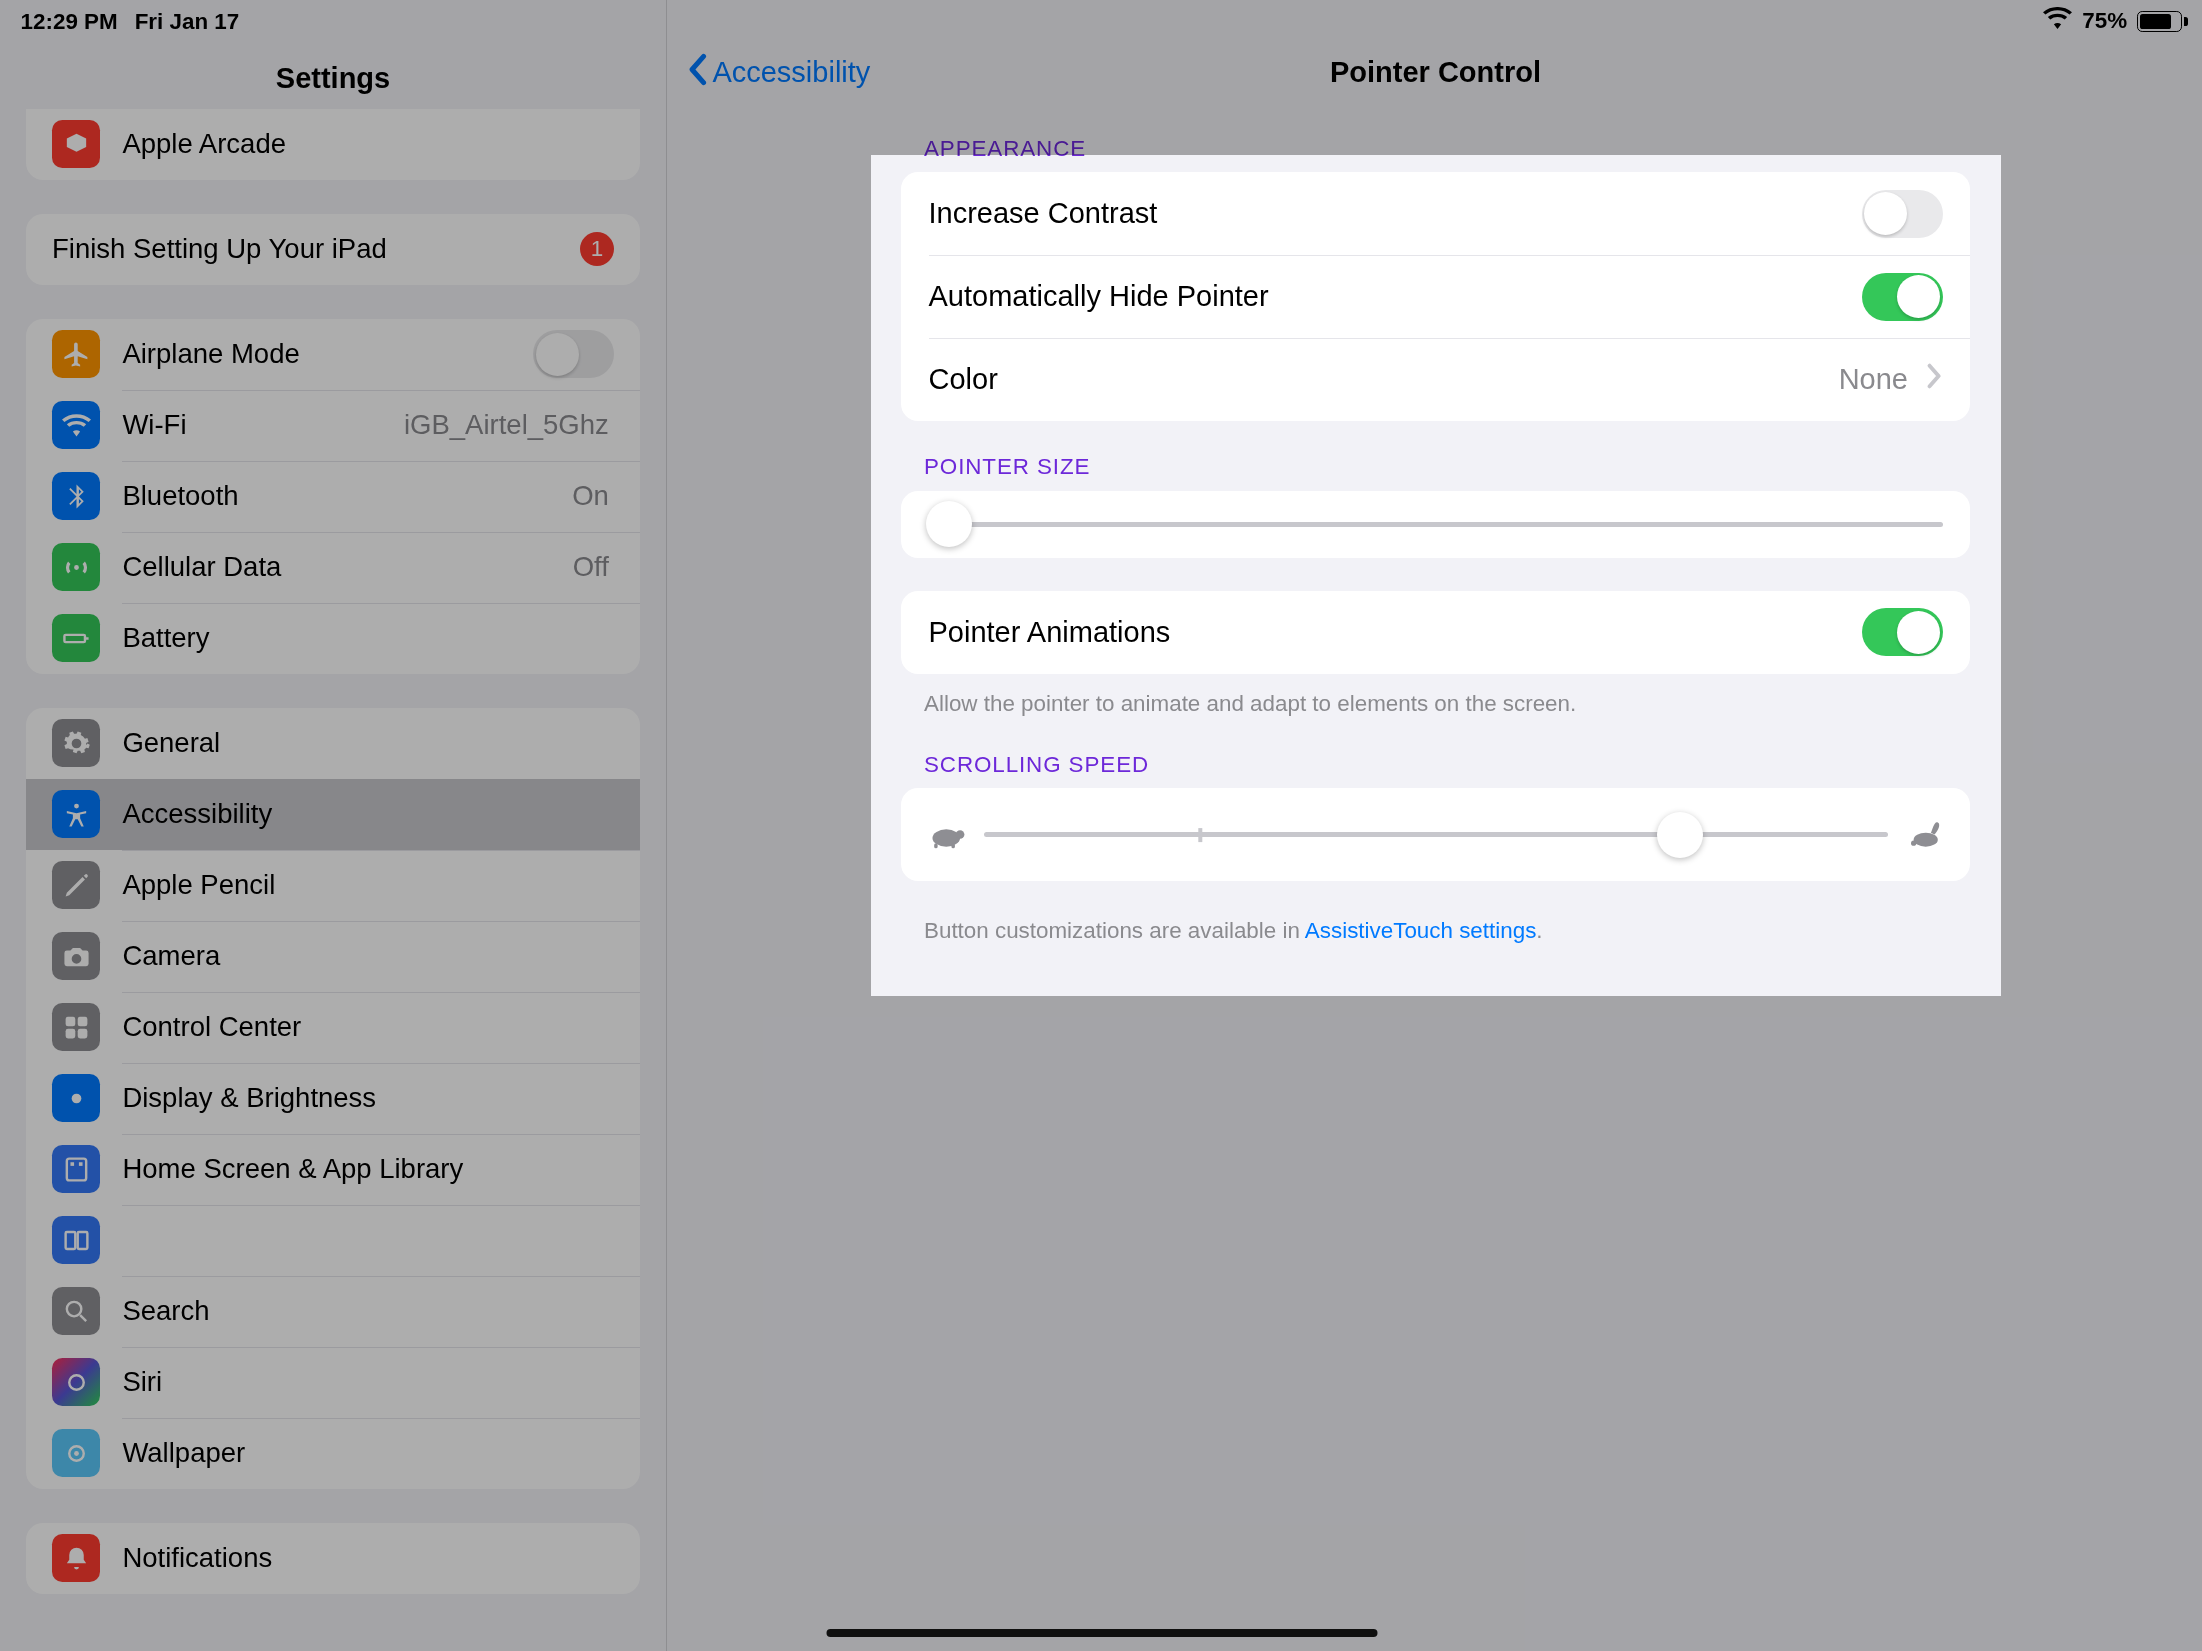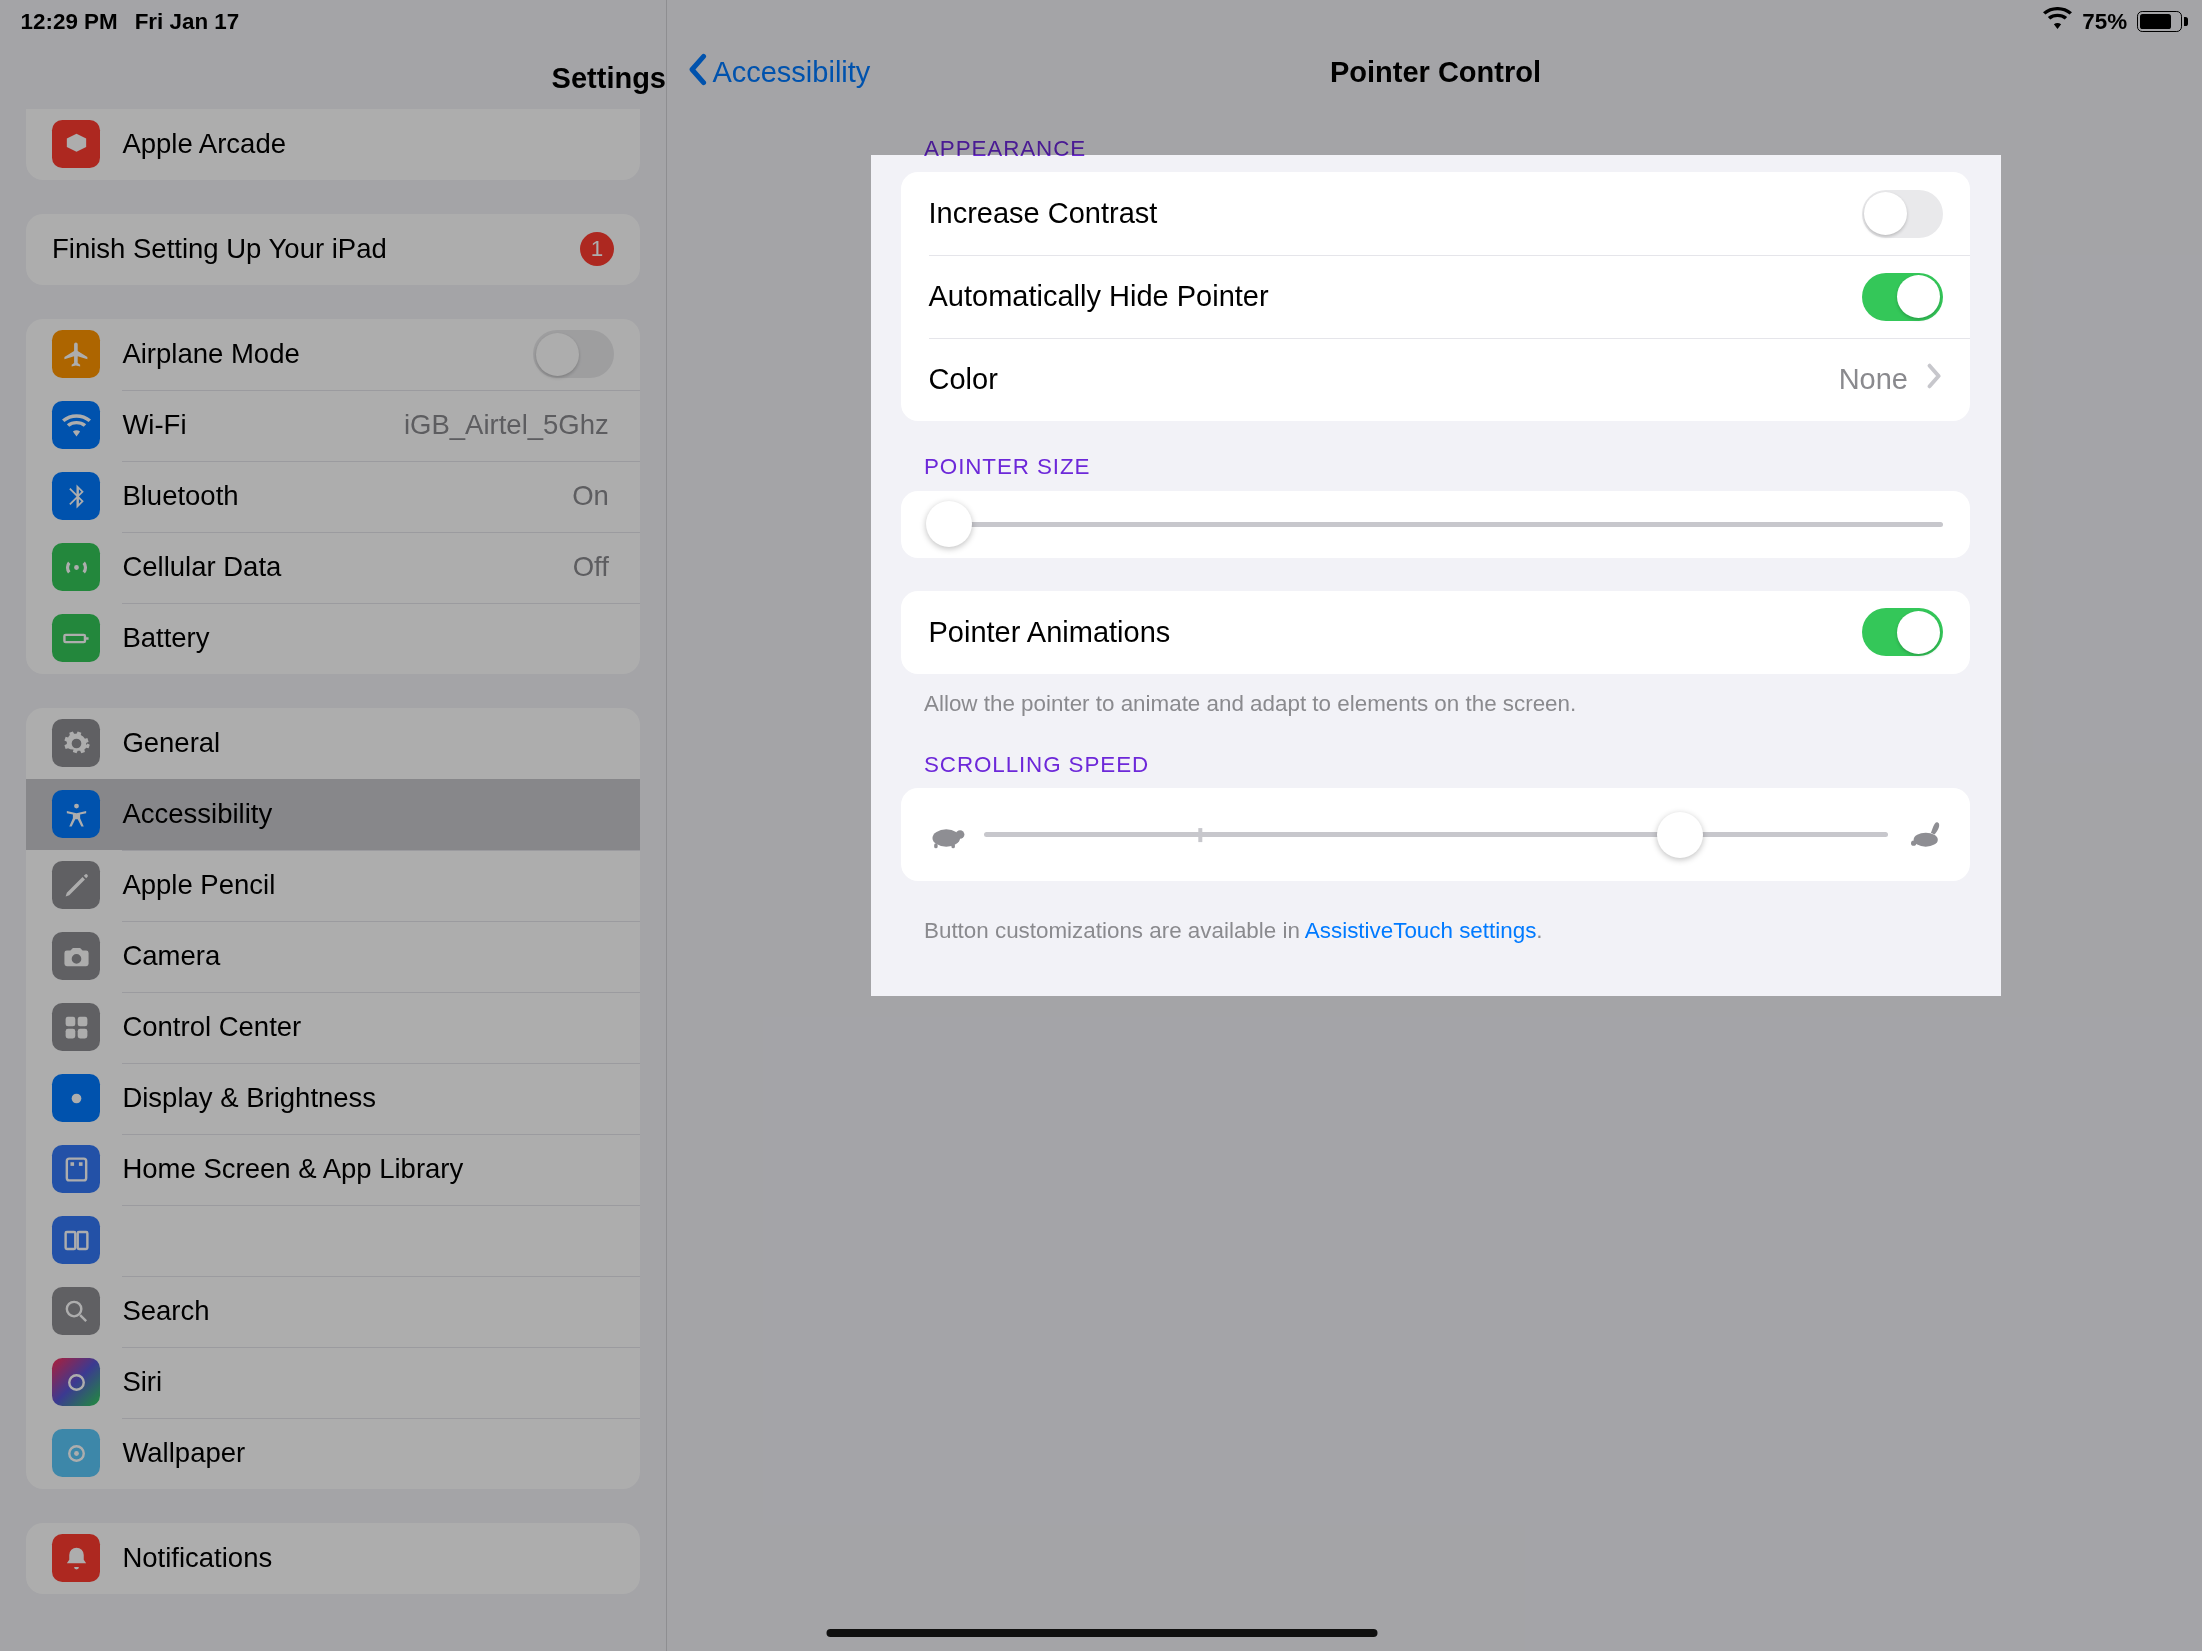--- a/index.html
+++ b/index.html
@@ -2,36 +2,36 @@
 <html style="font-size:13.8px"><head>
 <meta charset="utf-8">
 <style>
   * { margin: 0; padding: 0; box-sizing: border-box; }
   html, body { width: 2203px; height: 1651px; overflow: hidden; font-family: -apple-system, "Helvetica Neue", Arial, sans-serif; }
   .screen { position: relative; width: 2203px; height: 1651px; background: #f2f2f7; }
 
   
   .status-bar {
     position: absolute; top: 0; left: 0; right: 0; height: 43px;
-    display: flex; justify-content: space-between;
+    display: flex; align-items: center; justify-content: space-between;
     padding: 0 20.6px; font-size: 22.4px; font-weight: 600; color: #000;
   }
   .status-left { display: flex; gap: 17px; align-items: center; }
   .status-right { display: flex; gap: 10.3px; align-items: center; font-size: 22.4px;}
   .battery-icon { width: 45px; height: 20.6px; border: 1.7px solid #000; border-radius: 5.2px; position: relative; display: inline-block; }
   .battery-icon::after { content:""; position:absolute; right:-6.9px; top:5.2px; width:4.3px; height:8.6px; background:#000; border-radius:0 2.6px 2.6px 0; }
   .battery-fill { position:absolute; left:1.7px; top:1.7px; bottom:1.7px; width:72%; background:#000; border-radius:2.6px;}
   .wifi-icon svg { width: 29px; height: 22.4px; }
 
   
   .sidebar { position: absolute; left: 0; top: 0; bottom: 0; width: 667px; background: #f2f2f7; border-right: 0.9px solid #d1d1d6; }
   .detail  { position: absolute; left: 668px; top: 0; right: 0; bottom: 0; background: #f2f2f7; }
 
   
-  .sidebar-title { text-align: right; font-size: 29px; font-weight: 700; padding-top: 62px; padding-bottom: 13.8px; }
+  .sidebar-title { text-align: center; font-size: 29px; font-weight: 700; padding-top: 62px; padding-bottom: 13.8px; }
 
   
   .group { margin: 26px 26px 34px 26px; background: #fff; border-radius: 17px; overflow: hidden; }
   .group.partial-top { border-top-left-radius: 0; border-top-right-radius: 0; margin-top: 0; }
   .row {
     display: flex; align-items: center; min-height: 71px;
     padding: 0 26px 0 26px; font-size: 27.5px; color: #000;
     position: relative;
   }
   .row + .row::before {

